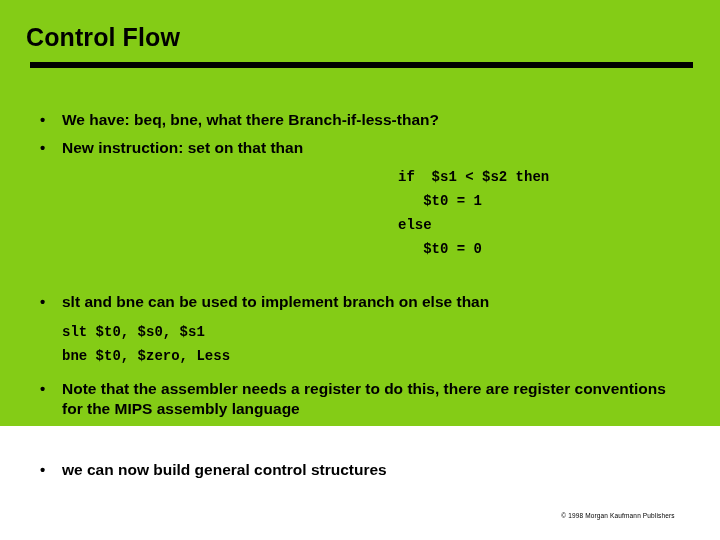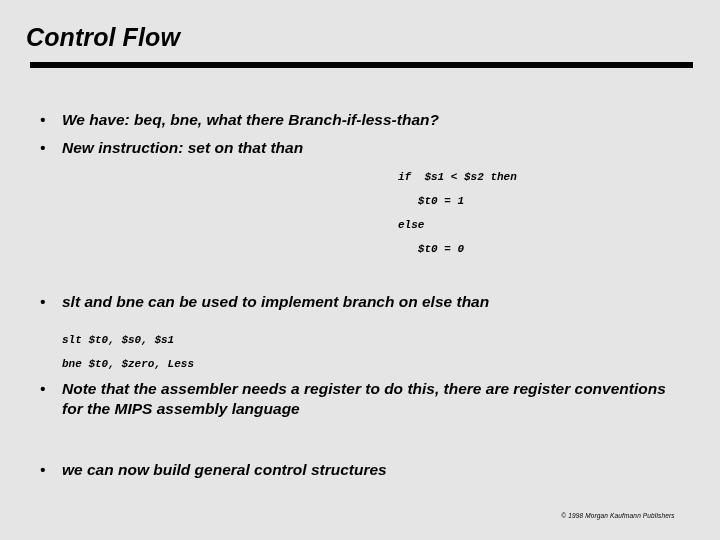--- a/index.html
+++ b/index.html
@@ -11,23 +11,22 @@
     width: 720px;
     height: 540px;
     overflow: hidden;
     font-family: "Liberation Sans", sans-serif;
     color: #000000;
     position: relative;
   }
   .slide {
     position: relative;
     width: 720px;
-    height: 540px;
-    background: #e5e5e5;
-    font-style: italic;
+    height: 426px;
+    background: #84cc16;
   }
 
   
   .slide-title {
     position: absolute;
     left: 26px;
     top: 22px;
     font-size: 25px;
     font-weight: bold;
     letter-spacing: 0.1px;
@@ -70,37 +69,37 @@
     line-height: 20px;
   }
   .bullet .btext {
     display: block;
     margin-left: 22px;
   }
 
   .code {
     position: absolute;
     font-family: "Liberation Mono", "DejaVu Sans Mono", monospace;
-    font-size: 11px;
+    font-size: 14px;
     font-weight: bold;
     line-height: 24px;
     white-space: pre;
     letter-spacing: 0px;
   }
 
   
   #b1 { top: 110px; }
   #b2 { top: 138px; }
   #b3 { top: 292px; }
   #b4 { top: 379px; }
   #b5 { top: 460px; }
 
   #code-left   { left: 62px;  top: 213px; }
   #code-right  { left: 398px; top: 165px; }
-  #code-block2 { left: 62px;  top: 328px; }
+  #code-block2 { left: 62px;  top: 320px; }
 
   .footer {
     position: absolute;
     left: 533px;
     top: 511px;
     width: 170px;
     font-size: 6.5px;
     font-weight: normal;
     line-height: 9px;
     letter-spacing: 0.15px;

